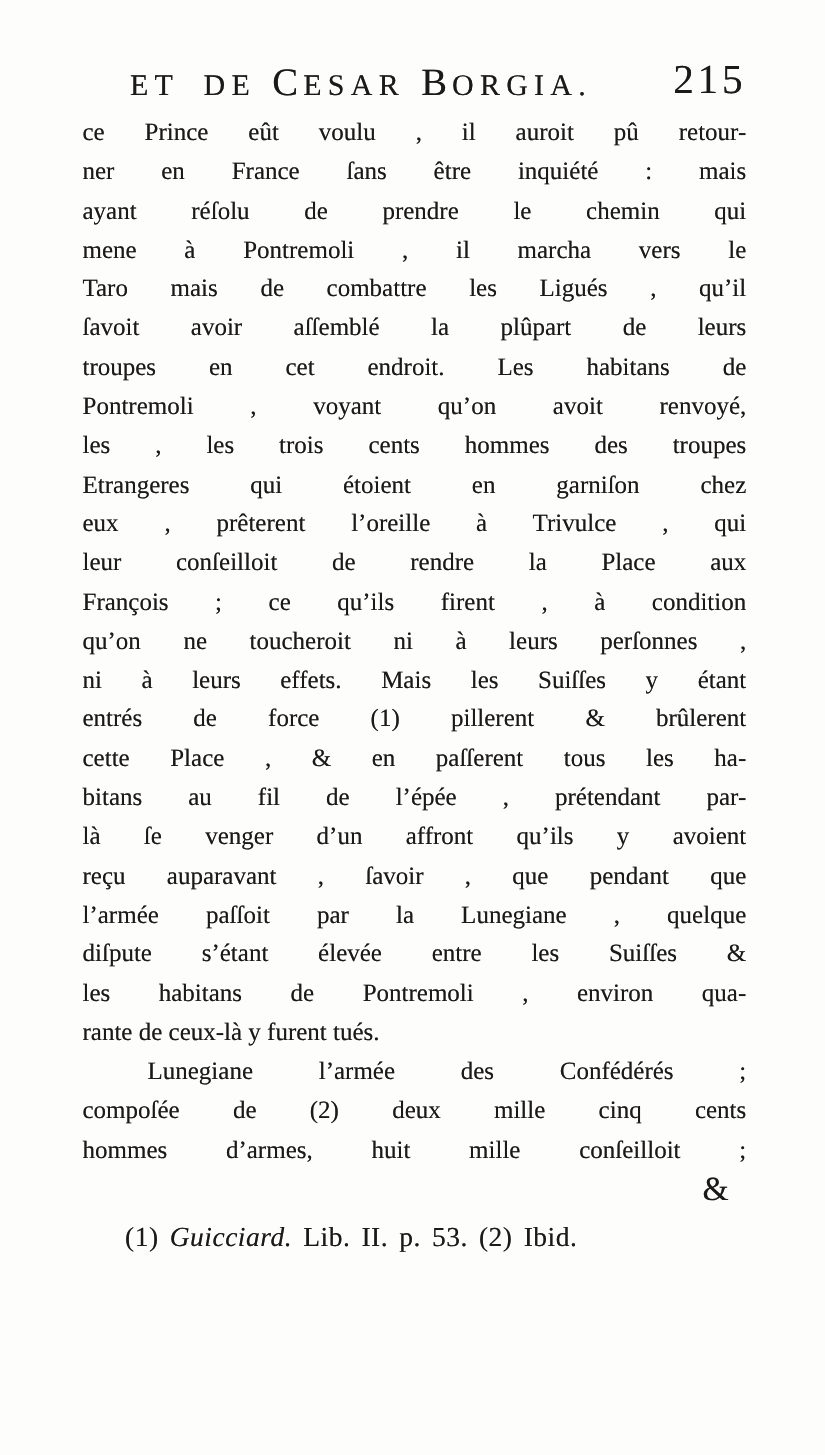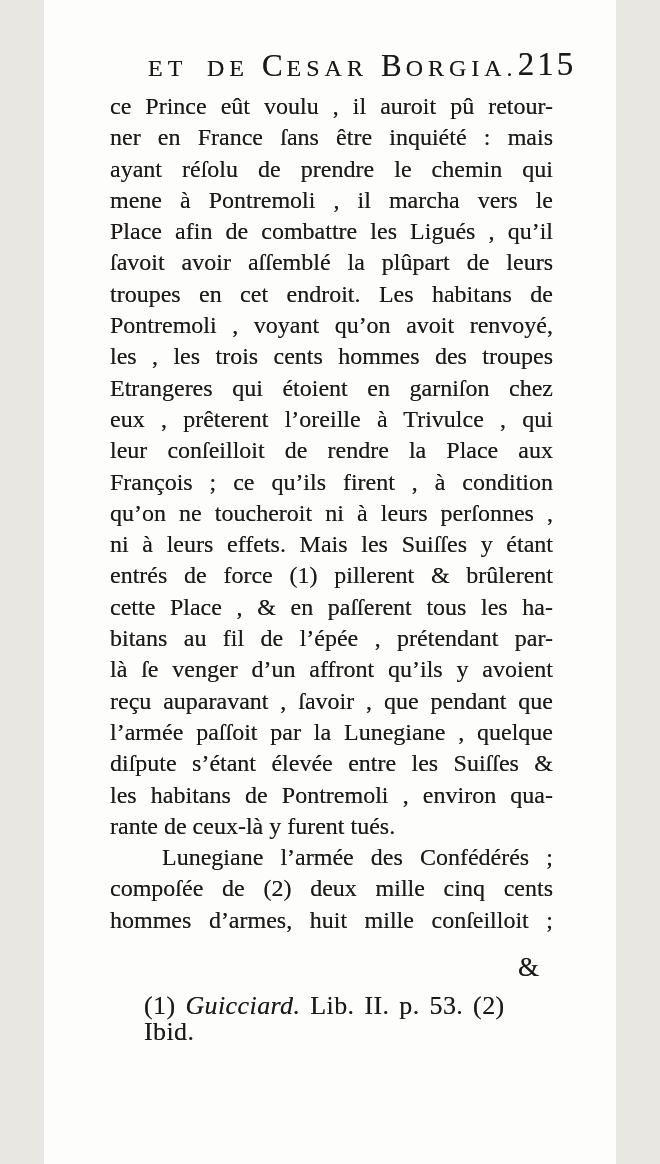--- a/index.html
+++ b/index.html
@@ -2,21 +2,21 @@
 <html><head>
 <meta charset="utf-8">
 <style>
   html, body {
     margin: 0;
     padding: 0;
     background: #e9e7e2;
   }
   .page {
     position: relative;
-    width: 572px;
+    width: 660px;
     height: 1164px;
     margin: 0 auto;
     background: #fdfdfb;
     color: #1c1a18;
     font-family: "Liberation Serif", "DejaVu Serif", serif;
     overflow: hidden;
     text-shadow: 0 0 0.5px rgba(28,26,24,0.65);
   }
 
   
@@ -39,22 +39,22 @@
     letter-spacing: 4px;
   }
   .page-number {
     font-size: 33px;
     letter-spacing: 3px;
     padding-bottom: 1px;
   }
 
   
   .body-text {
-    margin: 7px 63px 16px 66px;
-    font-size: 24px;
+    margin: 7px 63px 0 66px;
+    font-size: 20px;
     line-height: 31.3px;
   }
   .line {
     text-align: justify;
     text-align-last: justify;
     -moz-text-align-last: justify;
     height: 31.3px;
     overflow: visible;
   }
   .line.para-end {
@@ -67,21 +67,21 @@
   .catchword-row {
     margin: 0 77px 0 66px;
     text-align: right;
     font-size: 27px;
     line-height: 31.3px;
   }
 
   
   .footnote {
     margin: 10px 60px 0 100px;
-    font-size: 26px;
+    font-size: 22px;
     line-height: 26px;
     letter-spacing: 0.4px;
     word-spacing: 3px;
   }
   .footnote .src { font-style: italic; }
 </style>
 </head>
 <body>
 
 <div class="page">
@@ -89,21 +89,21 @@
   <div class="running-header">
     <div class="running-title"><span class="gap">ET DE</span><span class="bigcap">C</span><span class="gap">ESAR</span><span class="bigcap">B</span><span>ORGIA.</span></div>
     <div class="page-number">215</div>
   </div>
 
   <div class="body-text">
       <div class="line">ce Prince eût voulu , il auroit pû retour-</div>
       <div class="line">ner en France ſans être inquiété : mais</div>
       <div class="line">ayant réſolu de prendre le chemin qui</div>
       <div class="line">mene à Pontremoli , il marcha vers le</div>
-      <div class="line">Place afin de combattre les Ligués , qu’il</div>
+      <div class="line">Taro mais de combattre les Ligués , qu’il</div>
       <div class="line">ſavoit avoir aſſemblé la plûpart de leurs</div>
       <div class="line">troupes en cet endroit. Les habitans de</div>
       <div class="line">Pontremoli , voyant qu’on avoit renvoyé,</div>
       <div class="line">les , les trois cents hommes des troupes</div>
       <div class="line">Etrangeres qui étoient en garniſon chez</div>
       <div class="line">eux , prêterent l’oreille à Trivulce , qui</div>
       <div class="line">leur conſeilloit de rendre la Place aux</div>
       <div class="line">François ; ce qu’ils firent , à condition</div>
       <div class="line">qu’on ne toucheroit ni à leurs perſonnes ,</div>
       <div class="line">ni à leurs effets. Mais les Suiſſes y étant</div>

